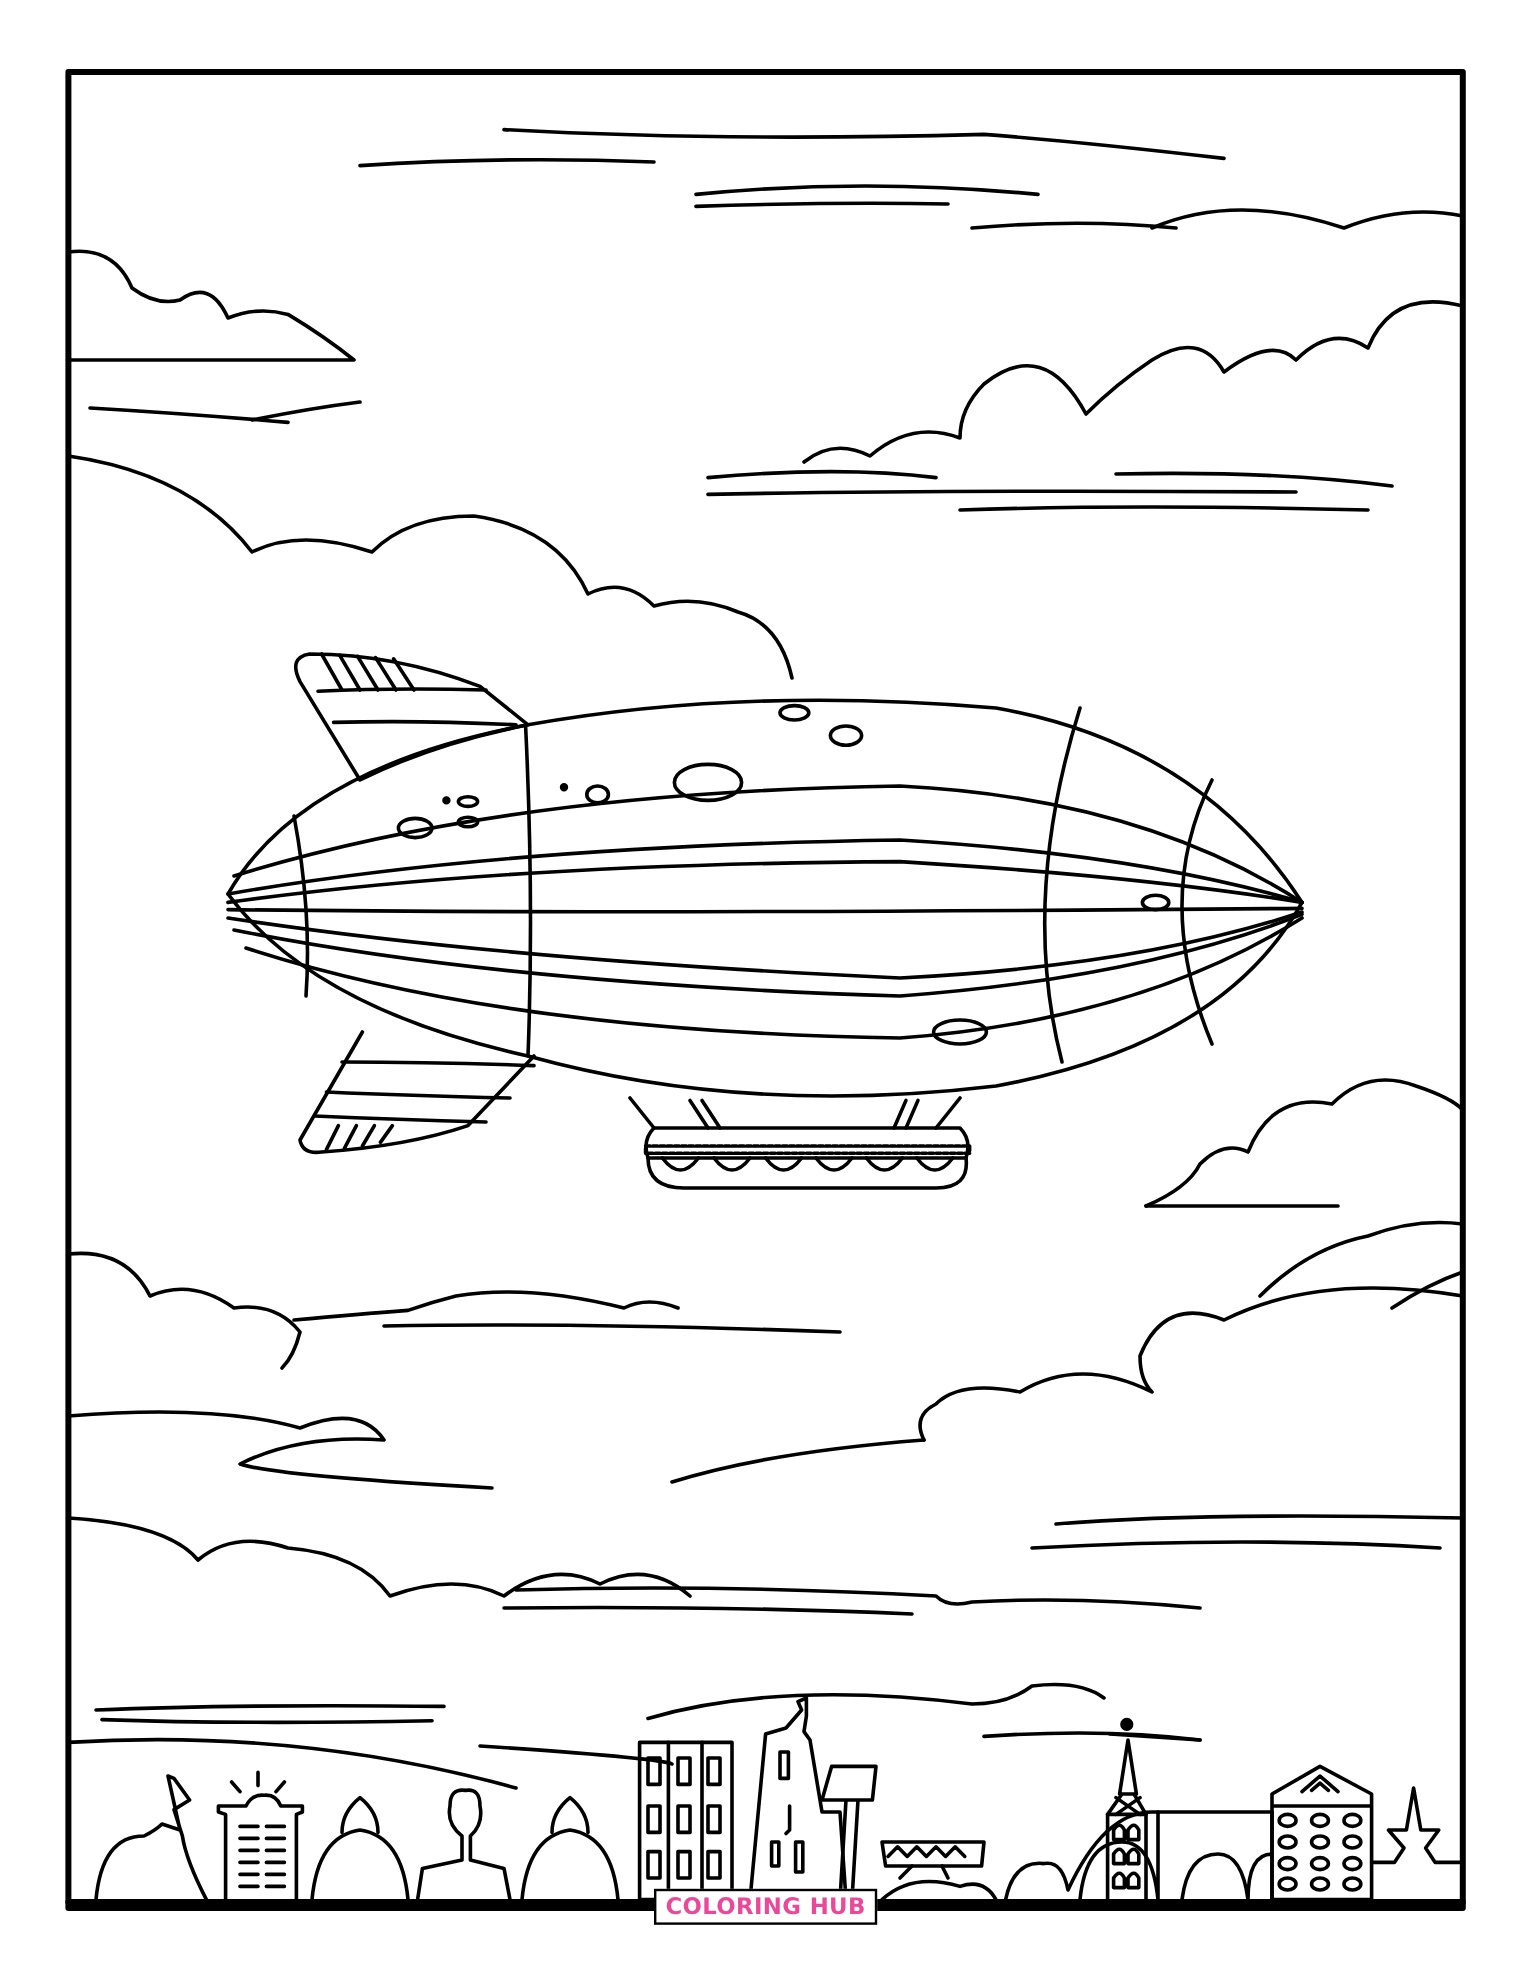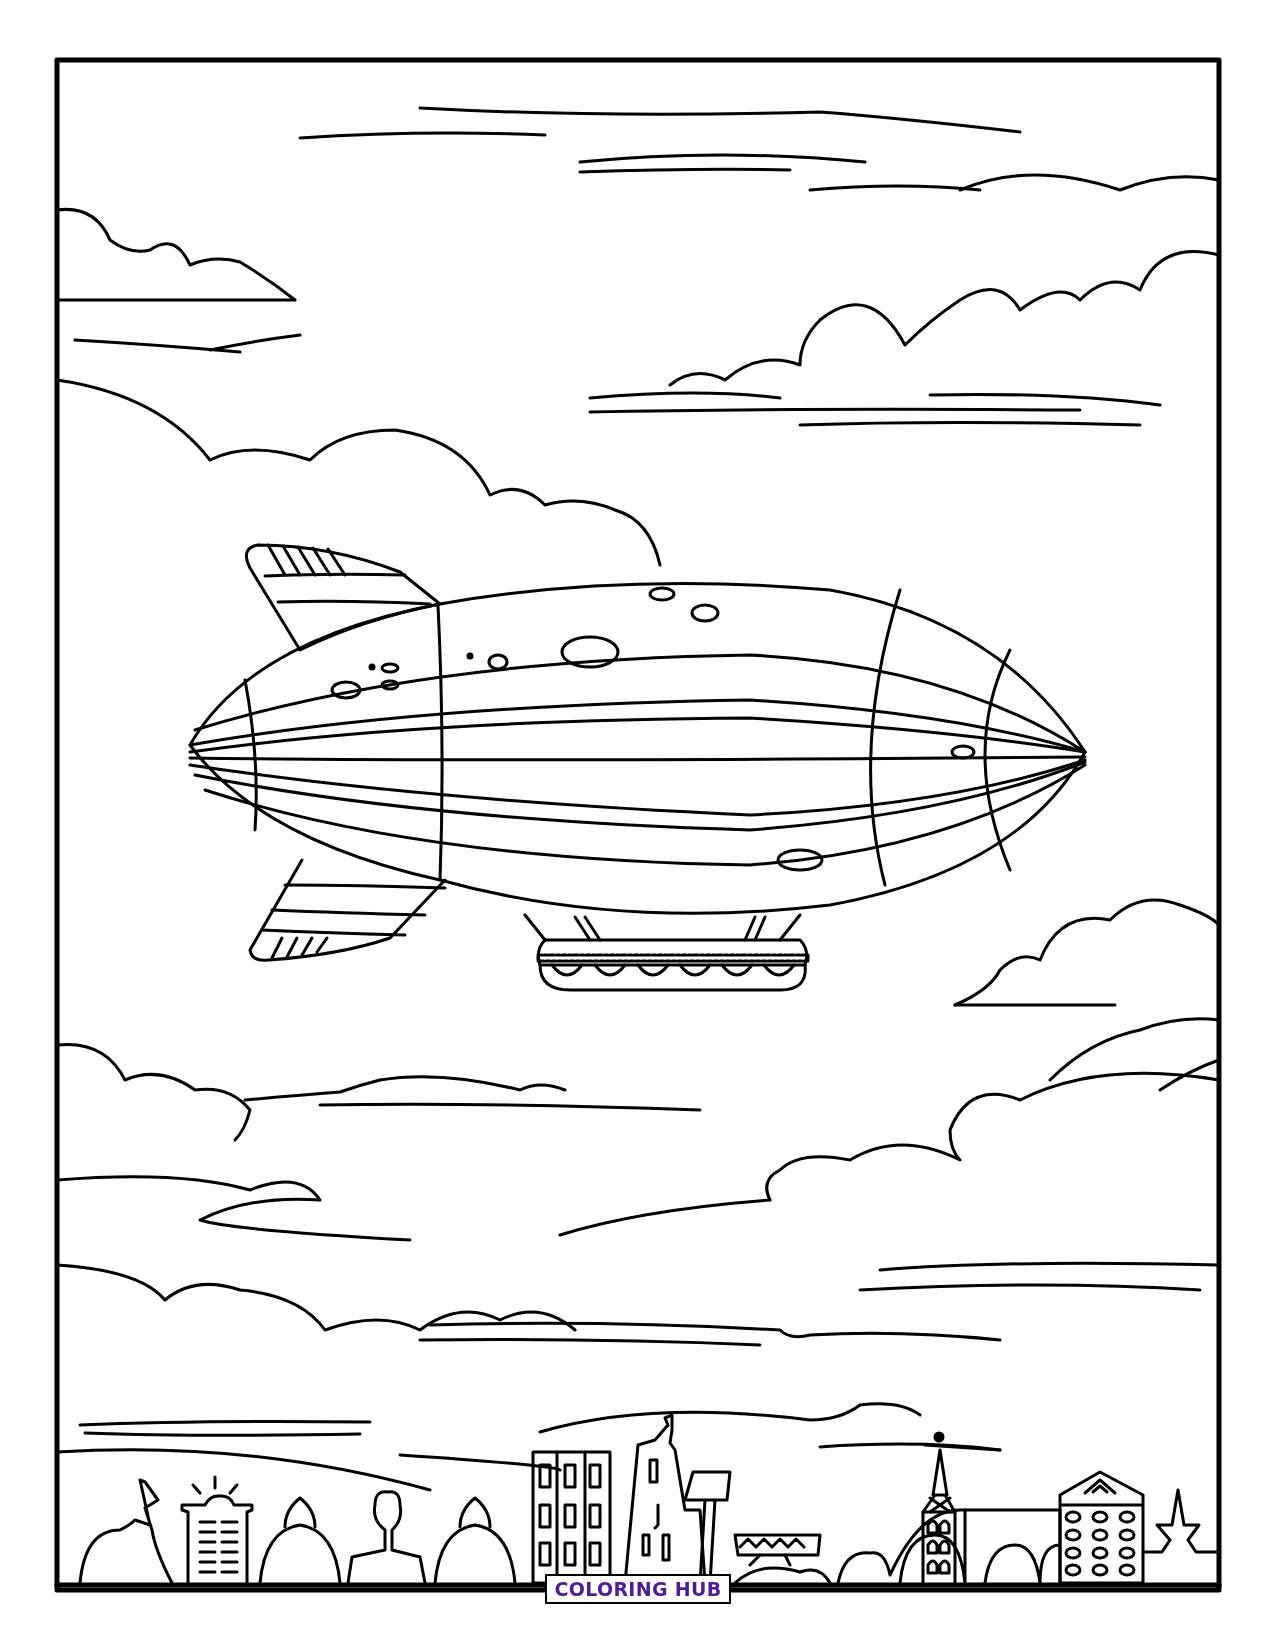--- a/index.html
+++ b/index.html
@@ -3,21 +3,21 @@
 <meta charset="utf-8">
 <style>
   html, body { margin: 0; padding: 0; background: #ffffff; }
   body { width: 1275px; height: 1650px; position: relative; overflow: hidden; font-family: "DejaVu Sans", sans-serif; }
   .page { position: absolute; left: 0; top: 0; width: 1275px; height: 1650px; }
   svg.art { position: absolute; left: 0; top: 0; }
   .logo {
     position: absolute; left: 545px; top: 1574px; width: 186px; height: 30px;
     background: #fff; border: 2px solid #000; box-sizing: border-box;
     display: flex; align-items: center; justify-content: center;
-    font-family: "DejaVu Sans", sans-serif; font-weight: bold; font-size: 19px; letter-spacing: 0.3px; color: #4c1d95;
+    font-family: "DejaVu Sans", sans-serif; font-weight: bold; font-size: 19px; letter-spacing: 0.3px; color: #ec4899;
   }
 </style>
 </head>
 <body>
 
 <div class="page">
 <svg class="art" width="1275" height="1650" viewBox="0 0 1275 1650" xmlns="http://www.w3.org/2000/svg" fill="none" stroke="#000" stroke-width="3" stroke-linecap="round" stroke-linejoin="round">
 
   <rect x="57" y="60" width="1162" height="1530" stroke-width="5"></rect>
 

